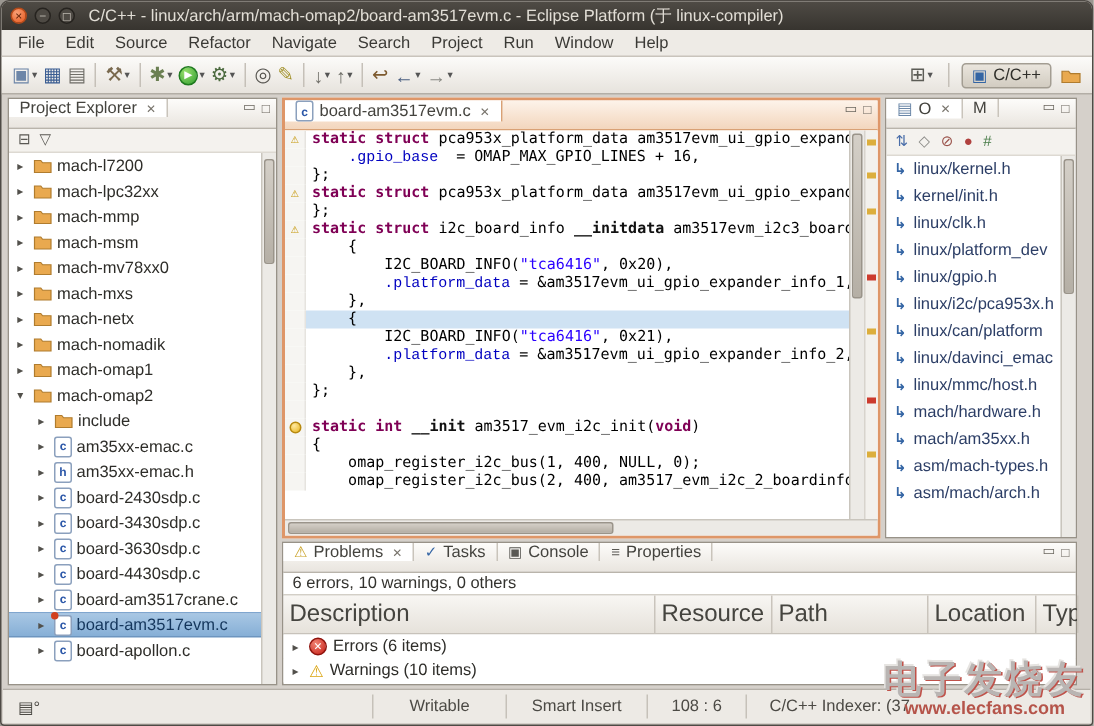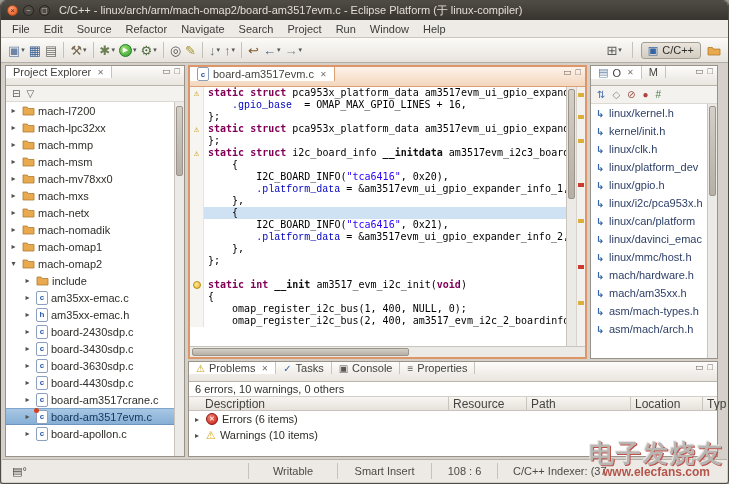--- a/index.html
+++ b/index.html
@@ -65,21 +65,21 @@
   .mark{position:absolute;left:1px;width:6px;height:4px;}
   .hscroll{position:absolute;left:0;right:0;bottom:0;height:11px;background:#eceae6;border-top:1px solid #c9c5bd;}
   .hthumb{position:absolute;top:1px;bottom:1px;left:2px;width:55%;background:linear-gradient(#d4cfc7,#b5afa5);border:1px solid #9a948a;border-radius:2px;}
   
   .olist{position:absolute;top:38px;left:0;right:10px;bottom:0;overflow:hidden;background:#fff;}
   .orow{height:18px;display:flex;align-items:center;font-size:11px;color:#2c3e66;white-space:nowrap;padding-left:5px;}
   .oinc{color:#3465a4;font-weight:bold;font-size:10px;width:13px;flex:none;}
   .otoolbar{height:18px;background:#f4f2ee;border-bottom:1px solid #ddd9d2;display:flex;align-items:center;gap:7px;padding:0 6px;font-size:10px;}
   
   .psummary{height:14px;font-size:11px;color:#33322e;padding:1px 6px;background:#fff;}
-  .pheader{display:flex;height:15px;background:linear-gradient(#f8f6f3,#e6e2db);border-top:1px solid #d3cfc7;border-bottom:1px solid #c7c2ba;font-size:12px;color:#45443f;padding-left:12px;}
+  .pheader{display:flex;height:27px;background:linear-gradient(#f8f6f3,#e6e2db);border-top:1px solid #d3cfc7;border-bottom:1px solid #c7c2ba;font-size:16px;color:#45443f;}
   .pcol{border-right:1px solid #c9c4bc;padding:0 4px;display:flex;align-items:center;overflow:hidden;flex:none;}
   .prow{display:flex;align-items:center;height:16px;font-size:11px;color:#2e2d29;padding-left:3px;gap:4px;background:#fff;}
   .prow .arr{font-size:8px;color:#52504b;width:10px;text-align:center;}
   .err-ic{width:12px;height:12px;border-radius:50%;background:radial-gradient(circle at 35% 30%,#f08474,#c61d14);border:1px solid #8e120c;color:#fff;font-size:7px;font-weight:bold;display:flex;align-items:center;justify-content:center;flex:none;}
   .warn-ic{color:#dba512;font-size:11px;flex:none;}
   
   .statusbar{position:absolute;left:1px;right:1px;bottom:1px;height:23px;background:#edeae5;border-top:1px solid #b5b0a8;font-size:11px;color:#4c4a45;}
   .sfield{position:absolute;top:3px;height:16px;display:flex;align-items:center;justify-content:center;border-left:1px solid #c6c1b9;border-right:1px solid #c6c1b9;padding:0 6px;white-space:nowrap;}
   
   .wm{position:absolute;right:4px;bottom:4px;text-align:center;z-index:50;line-height:1.05;}

